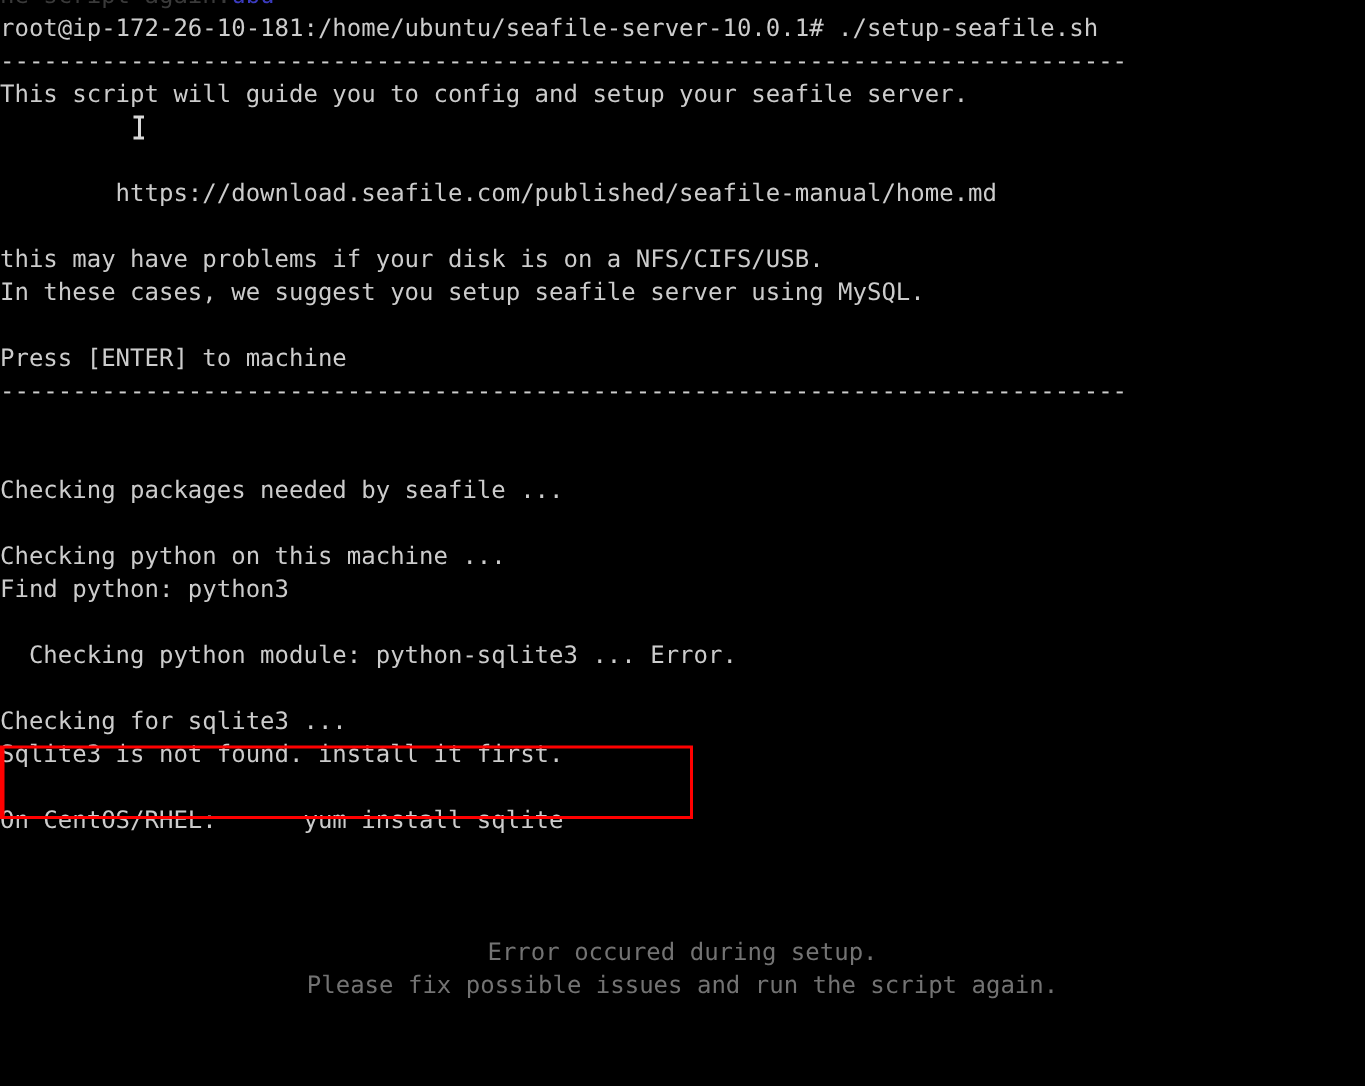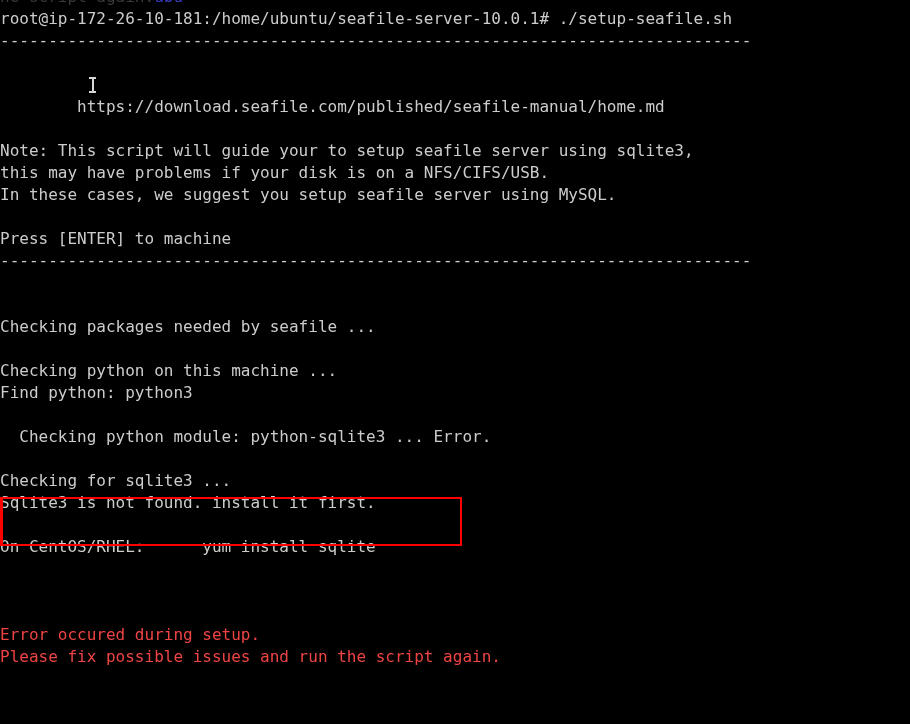--- a/index.html
+++ b/index.html
@@ -31,21 +31,22 @@
     height: 22px;
     white-space: pre;
     letter-spacing: 0px;
     color: #cccccc;
     font-family: "DejaVu Sans Mono", "Liberation Mono", monospace;
   }
   .line.blank {
     color: transparent;
   }
   .line.error {
-    color: #ef4444;
+    color: #737373;
+    text-align: center;
   }
   .line.cut {
     color: #3a3a3a;
   }
   .line.cut .blue-frag {
     color: #3b3bbf;
   }
   
   #annotation-box {
     position: absolute;
@@ -91,25 +92,25 @@
 <body>
 
 <div id="terminal">
 
   <div class="screen">
 
     <div class="line cut"><span>he script again.</span><span class="blue-frag">ubu</span></div>
 
     <div class="line">root@ip-172-26-10-181:/home/ubuntu/seafile-server-10.0.1# ./setup-seafile.sh</div>
     <div class="line">------------------------------------------------------------------------------</div>
+    <div class="line">This script will guide you to config and setup your seafile server.</div>
     <div class="line blank"></div>
     <div class="line blank"></div>
     <div class="line">        https://download.seafile.com/published/seafile-manual/home.md</div>
     <div class="line blank"></div>
-    <div class="line">Note: This script will guide your to setup seafile server using sqlite3,</div>
     <div class="line">this may have problems if your disk is on a NFS/CIFS/USB.</div>
     <div class="line">In these cases, we suggest you setup seafile server using MySQL.</div>
     <div class="line blank"></div>
     <div class="line">Press [ENTER] to machine</div>
     <div class="line">------------------------------------------------------------------------------</div>
     <div class="line blank"></div>
     <div class="line blank"></div>
     <div class="line">Checking packages needed by seafile ...</div>
     <div class="line blank"></div>
     <div class="line">Checking python on this machine ...</div>

